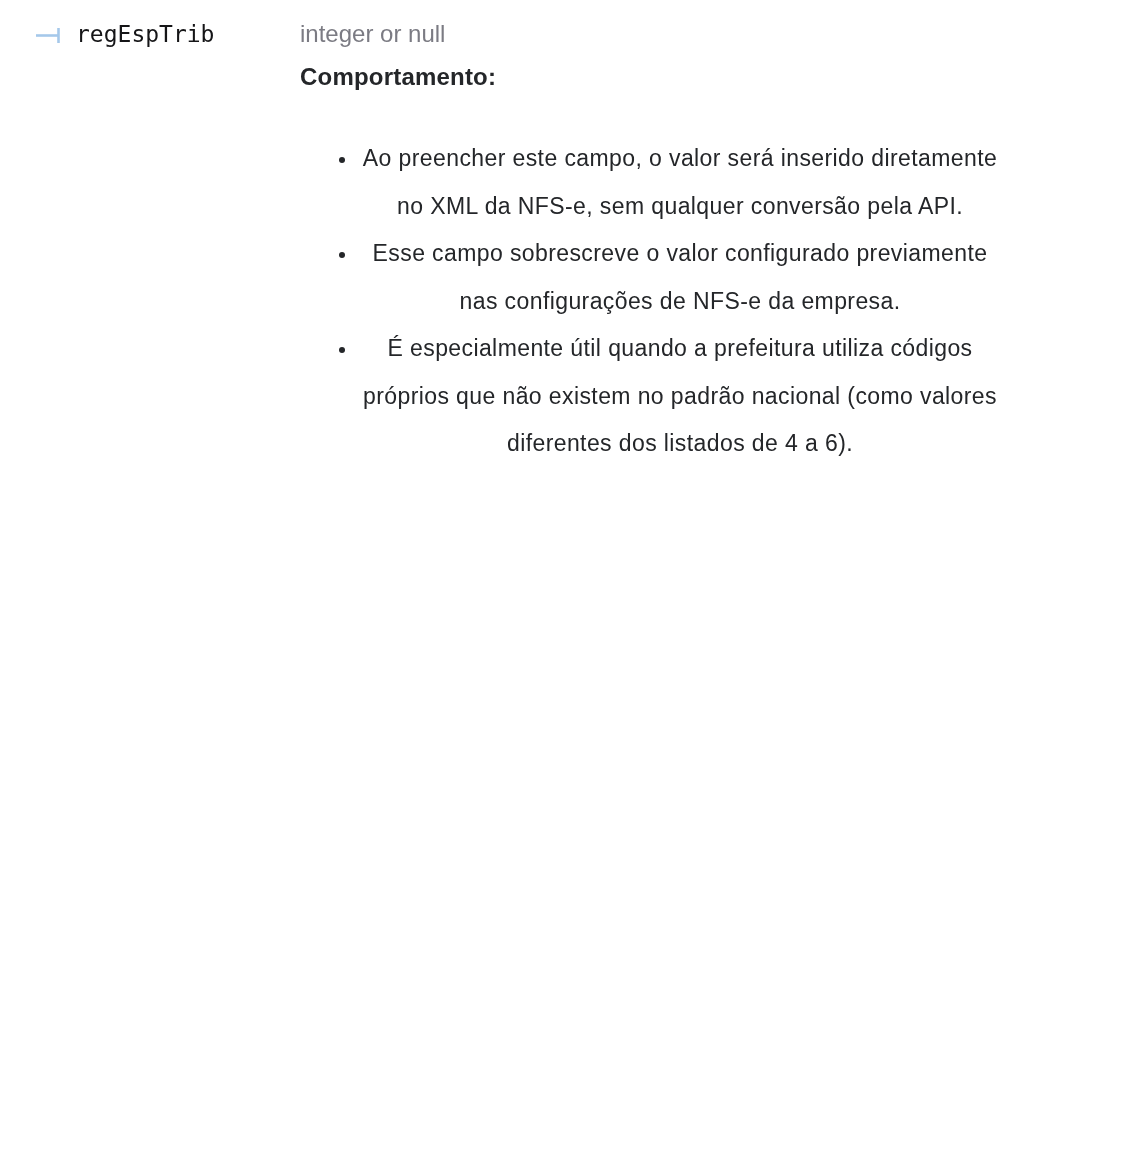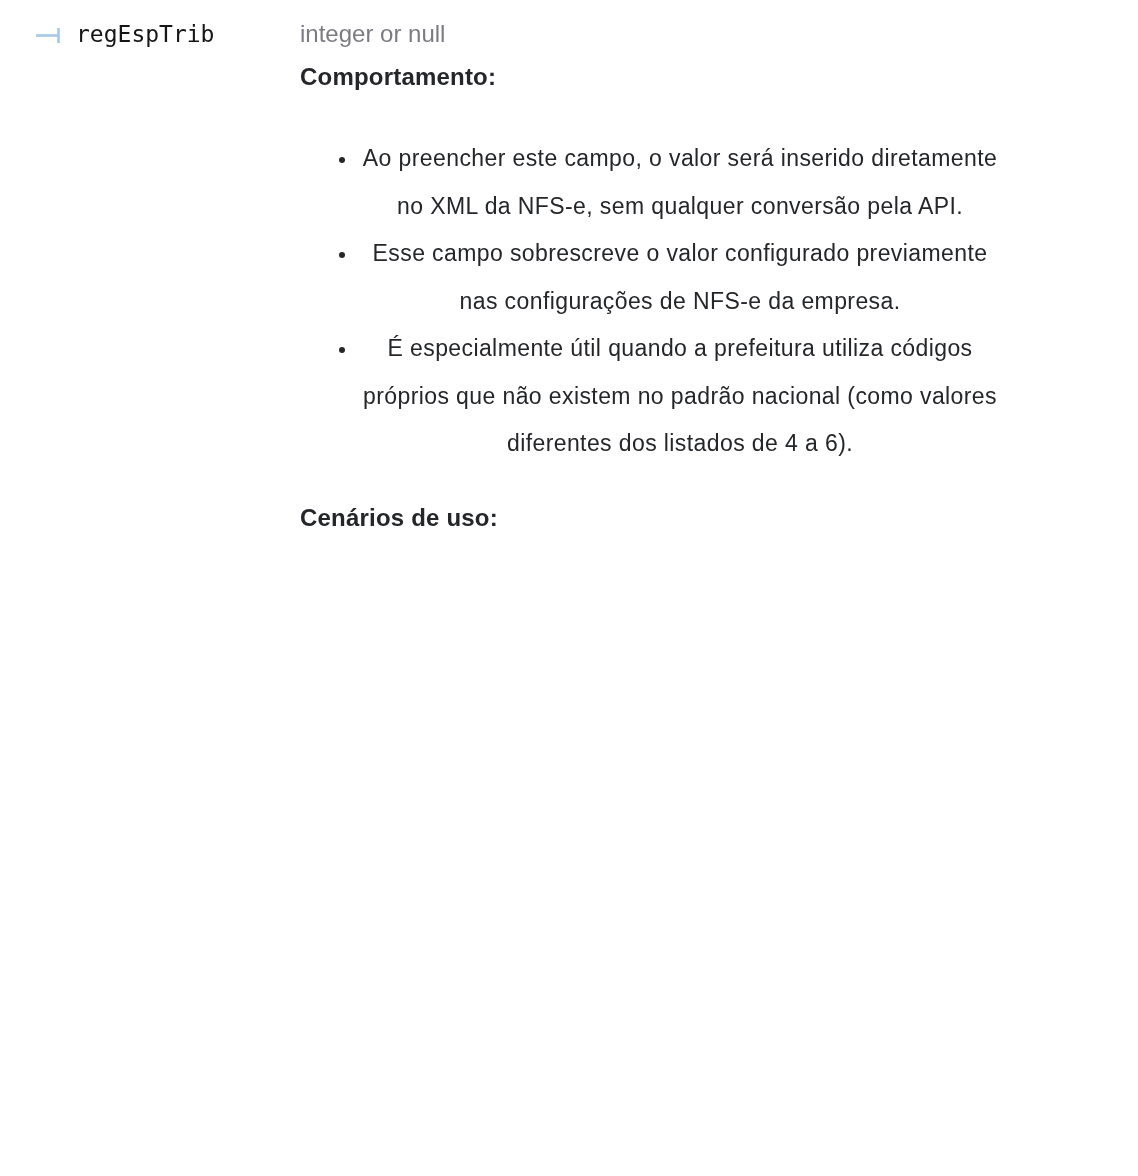--- a/index.html
+++ b/index.html
@@ -111,18 +111,17 @@
 
       <div class="desc">
 
         <h4>Comportamento:</h4>
         <ul>
           <li>Ao preencher este campo, o valor será inserido diretamente no XML da NFS-e, sem qualquer conversão pela API.</li>
           <li>Esse campo sobrescreve o valor configurado previamente nas configurações de NFS-e da empresa.</li>
           <li>É especialmente útil quando a prefeitura utiliza códigos próprios que não existem no padrão nacional (como valores diferentes dos listados de 4 a 6).</li>
         </ul>
 
-        <h4>Cenários de uso:</h4>
       </div>
     </div>
 
   </div>
 </div>
 
 </body></html>

